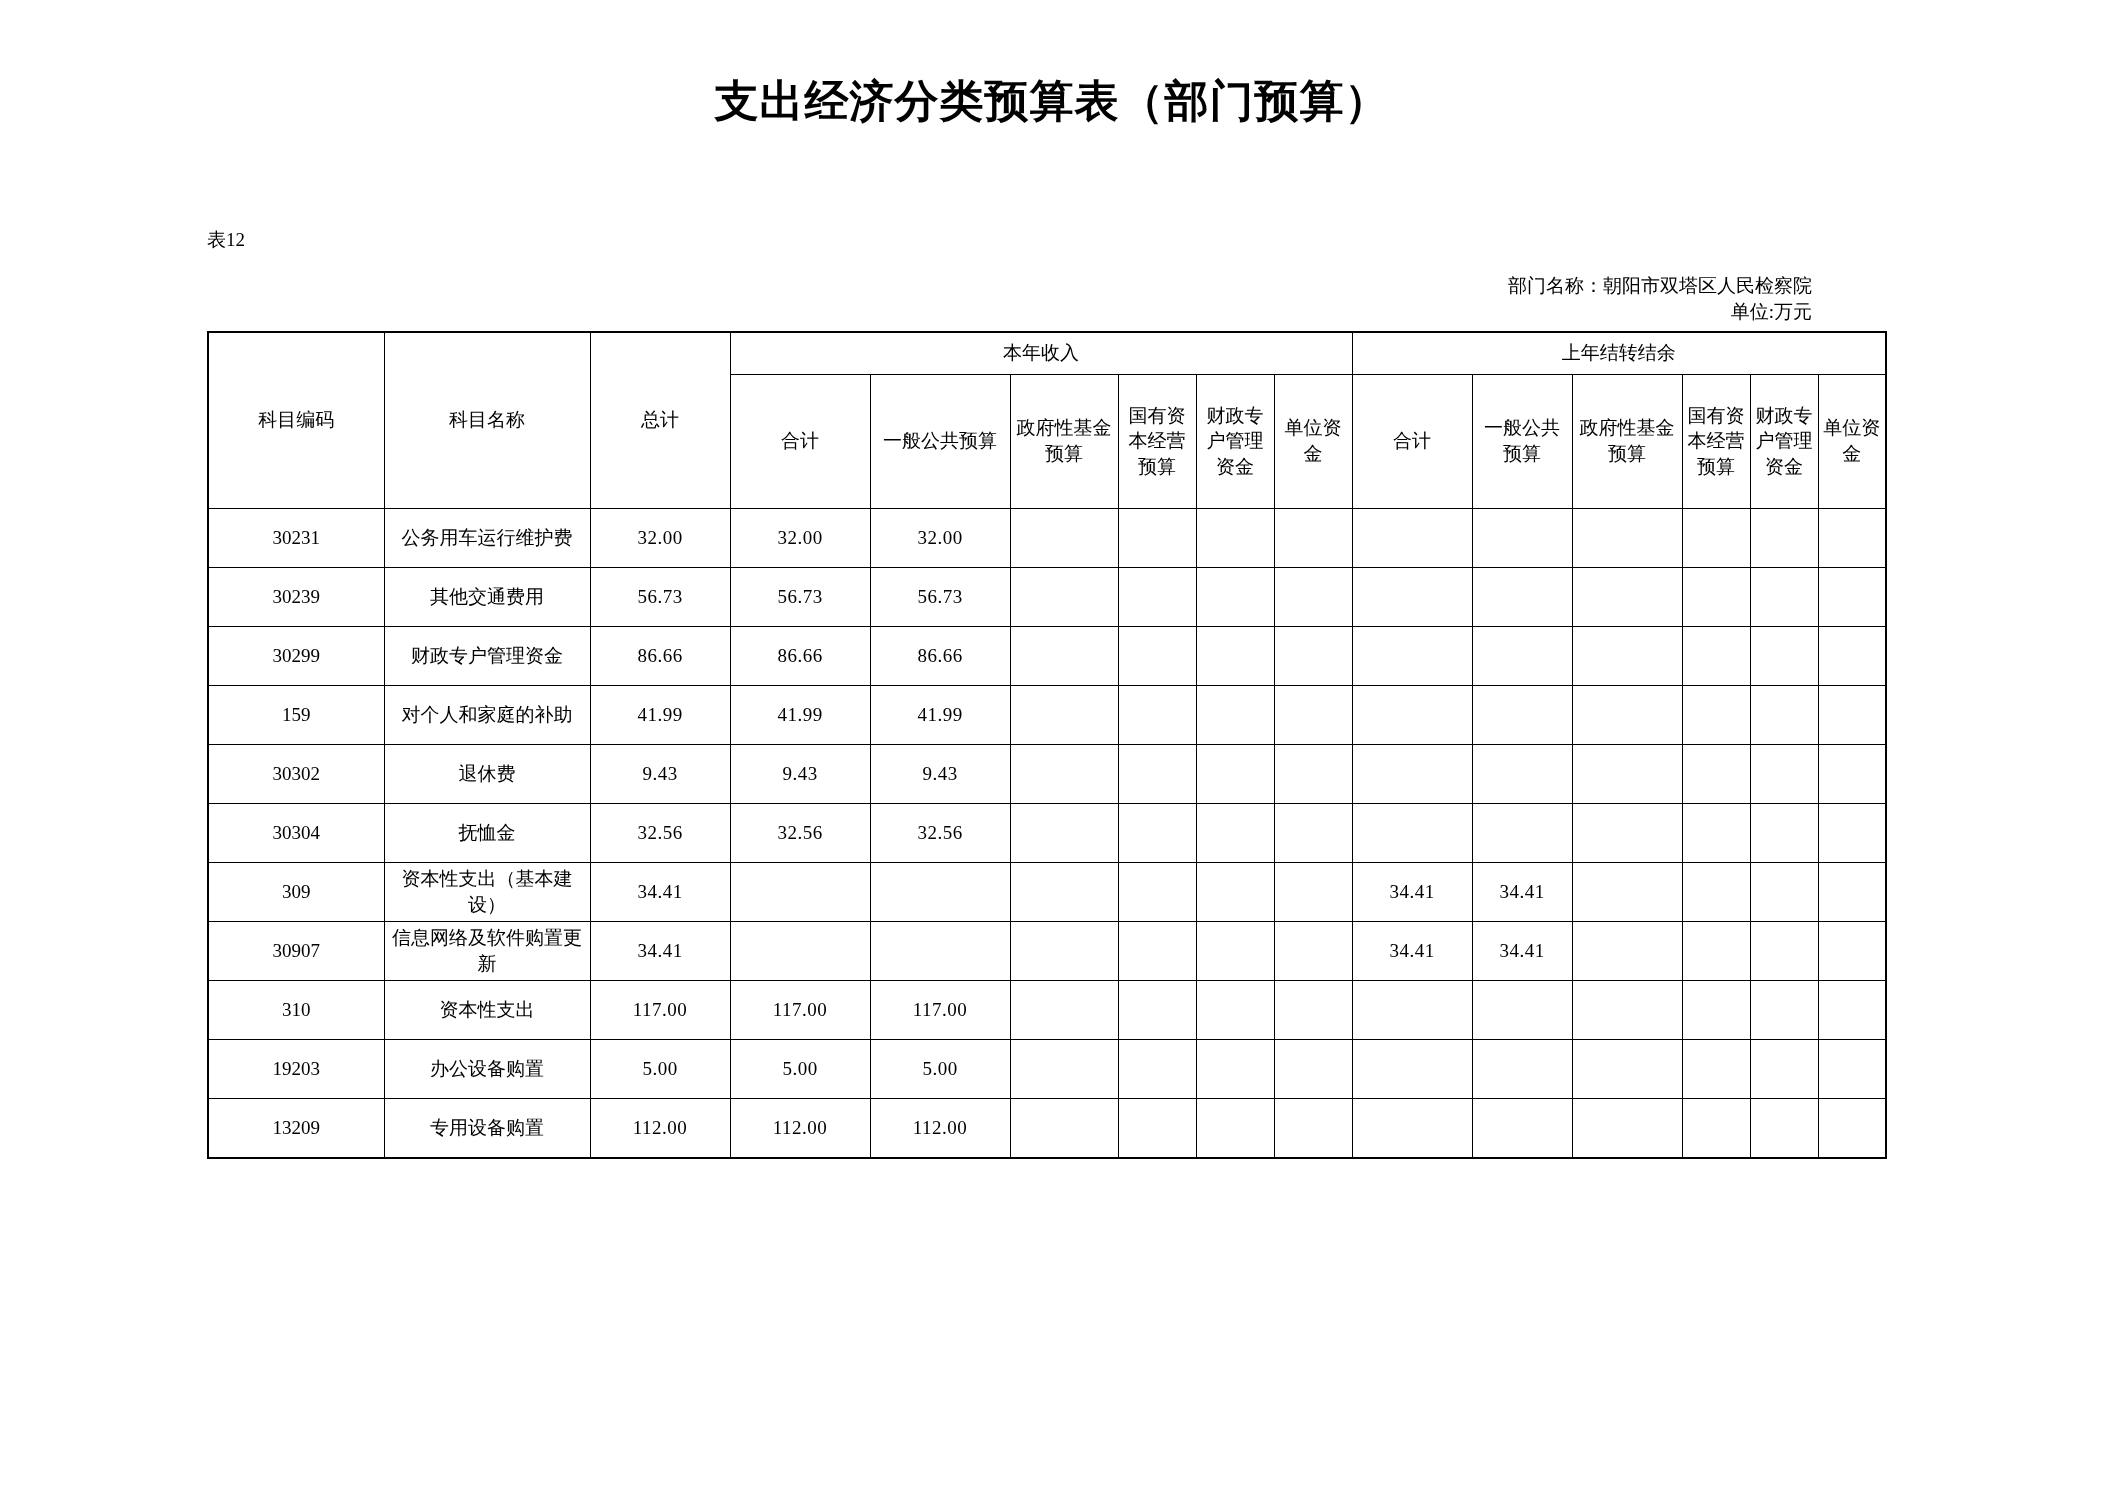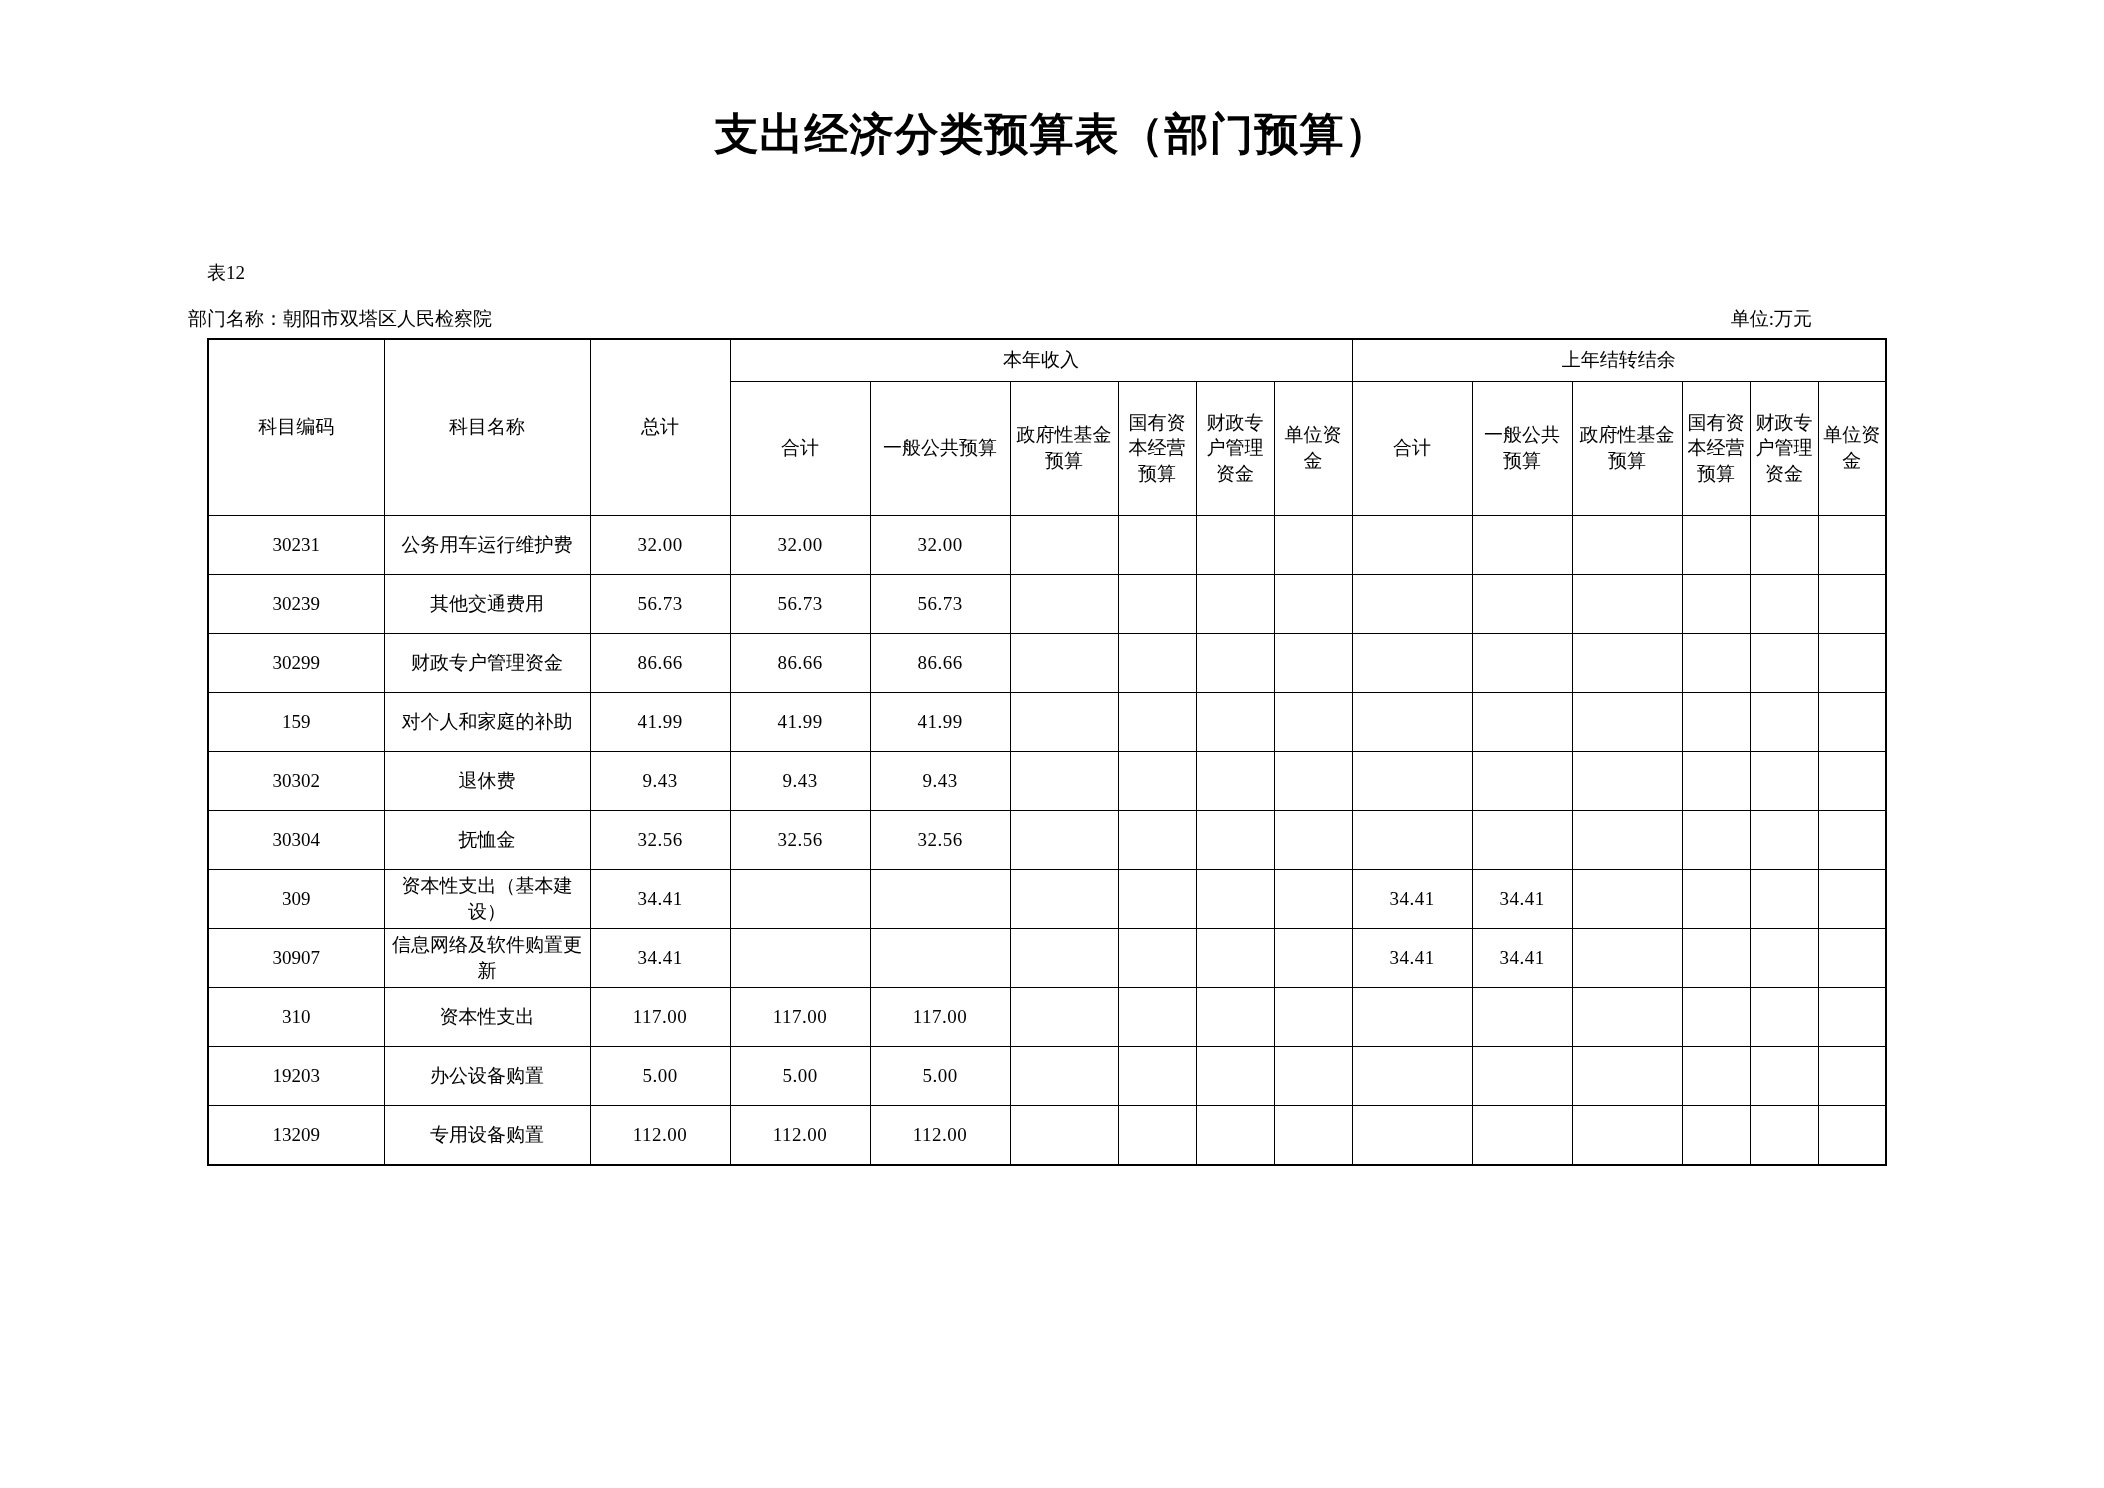--- a/index.html
+++ b/index.html
@@ -19,41 +19,42 @@
     width: 2104px;
     height: 1488px;
     box-sizing: border-box;
   }
   .doc-title {
     text-align: center;
     font-family: Liberation Serif, serif;
     font-size: 44px;
     font-weight: bold;
     letter-spacing: 1px;
-    margin-top: 105px;
+    margin-top: 72px;
   }
   .meta {
     margin: 0 auto;
     width: 1780px;
     position: relative;
   }
   .meta-table-no {
     font-size: 19px;
     margin-top: 96px;
     margin-left: 45px;
     font-family: "Liberation Serif", serif;
   }
   .meta-row {
     margin-top: 20px;
-    margin-left: 26px;
+    margin-left: 45px;
     display: flex;
     justify-content: space-between;
     align-items: flex-end;
     font-size: 19px;
     padding-right: 130px;
+    flex-direction: column;
   }
   .dept-name { white-space: nowrap; }
   .unit { white-space: nowrap; }
 
   .table-wrap {
     width: 1780px;
     margin: 6px auto 0 auto;
     padding-left: 45px;
     box-sizing: border-box;
   }

